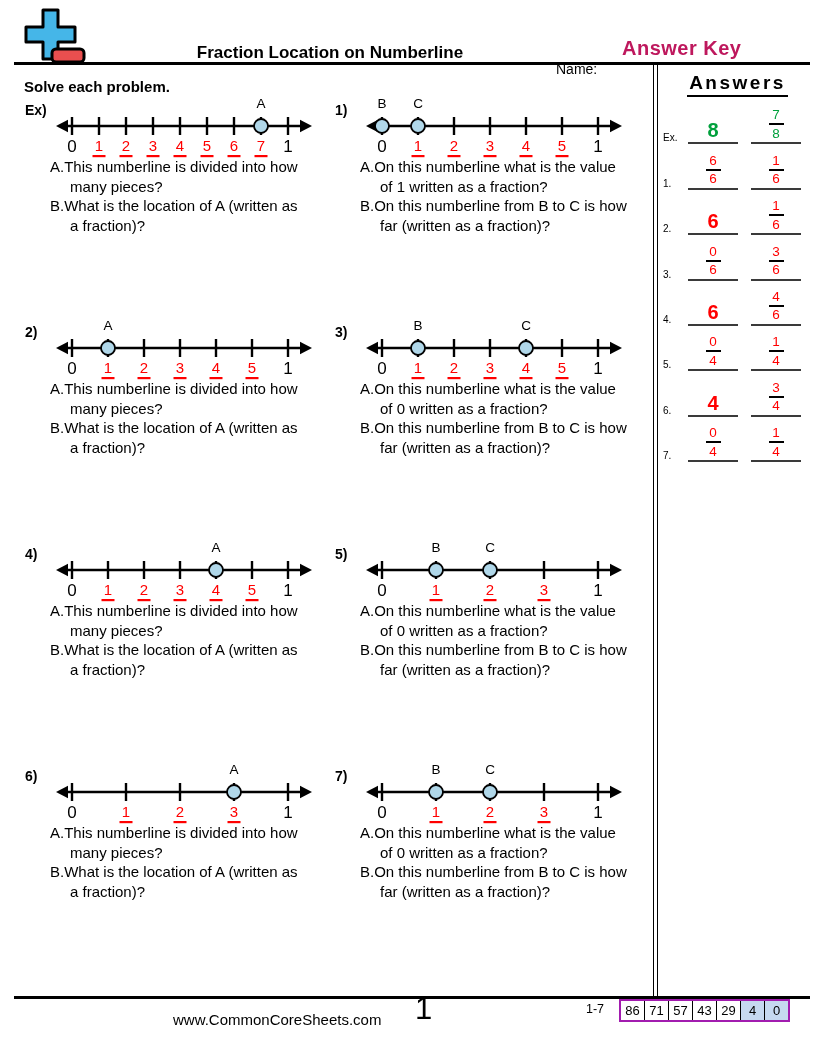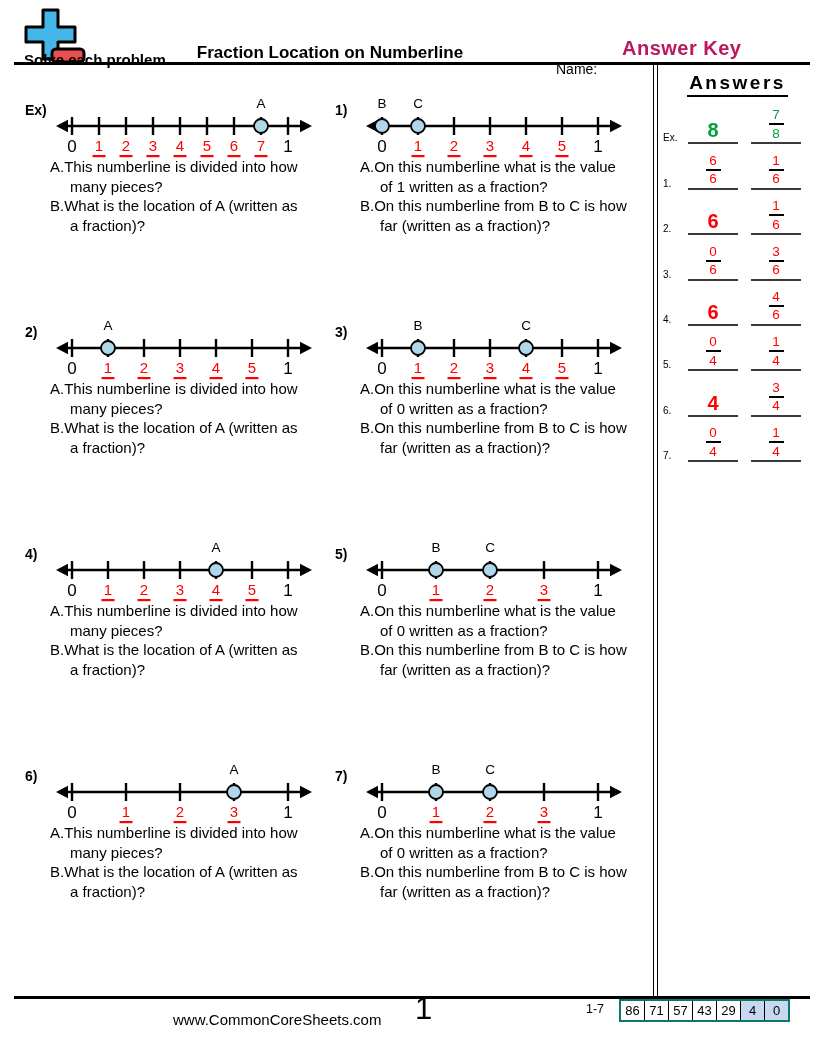--- a/index.html
+++ b/index.html
@@ -6,21 +6,21 @@
   .page{position:relative;width:816px;height:1056px;background:#fff;
         font-family:"Liberation Sans",sans-serif;color:#000;overflow:hidden;}
 
   
   .hdr-line{position:absolute;left:14px;top:62px;width:796px;height:3px;background:#000;}
   .icon{position:absolute;left:14px;top:5px;}
   .title{position:absolute;left:160px;top:43px;width:340px;text-align:center;
          font-size:17px;font-weight:700;white-space:nowrap;}
   .name-label{position:absolute;left:556px;top:61px;font-size:14px;}
   .answer-key{position:absolute;left:622px;top:37px;font-size:20px;font-weight:700;letter-spacing:.5px;}
-  .instructions{position:absolute;left:24px;top:51px;font-size:15px;font-weight:700;}
+  .instructions{position:absolute;left:24px;top:78px;font-size:15px;font-weight:700;}
 
   
   .v-sep{position:absolute;left:653px;top:62px;height:934px;width:3px;
          border-left:1.5px solid #000;border-right:1.5px solid #000;}
 
   
   .grid{position:absolute;left:25px;top:96px;display:grid;
         grid-template-columns:310px 318px;grid-auto-rows:222px;}
   .p-head{display:flex;align-items:flex-start;}
   .p-label{flex:0 0 30px;padding-top:6px;font-size:14px;font-weight:700;}
@@ -52,21 +52,21 @@
   
   .ftr-line{position:absolute;left:14px;top:996px;width:796px;height:2.5px;background:#000;}
   .brand{position:absolute;left:28px;top:997px;width:137px;height:33px;background:#000;border-radius:10px;}
   .brand-oval{position:absolute;left:3px;top:3px;right:3px;bottom:3px;background:#fff;
               border-radius:50%;display:flex;align-items:center;justify-content:center;
               font-size:20px;font-weight:700;}
   .url{position:absolute;left:173px;top:1011px;font-size:15px;}
   .page-num{position:absolute;left:415px;top:991px;font-size:31px;}
   .score-wrap{position:absolute;left:586px;top:999px;display:flex;align-items:flex-start;}
   .score-label{font-size:12.5px;margin-right:15px;margin-top:3px;}
-  .score-table{display:flex;border:2px solid #0f766e;}
+  .score-table{display:flex;border:2px solid #a21caf;}
   .score-cell{width:23px;height:19px;display:flex;align-items:center;justify-content:center;
               font-size:13px;border-left:1.5px solid #000;}
   .score-cell:first-child{border-left:none;}
 </style>
 </head>
 <body>
 
 <div class="page">
 
   <svg class="icon" width="78" height="60">

